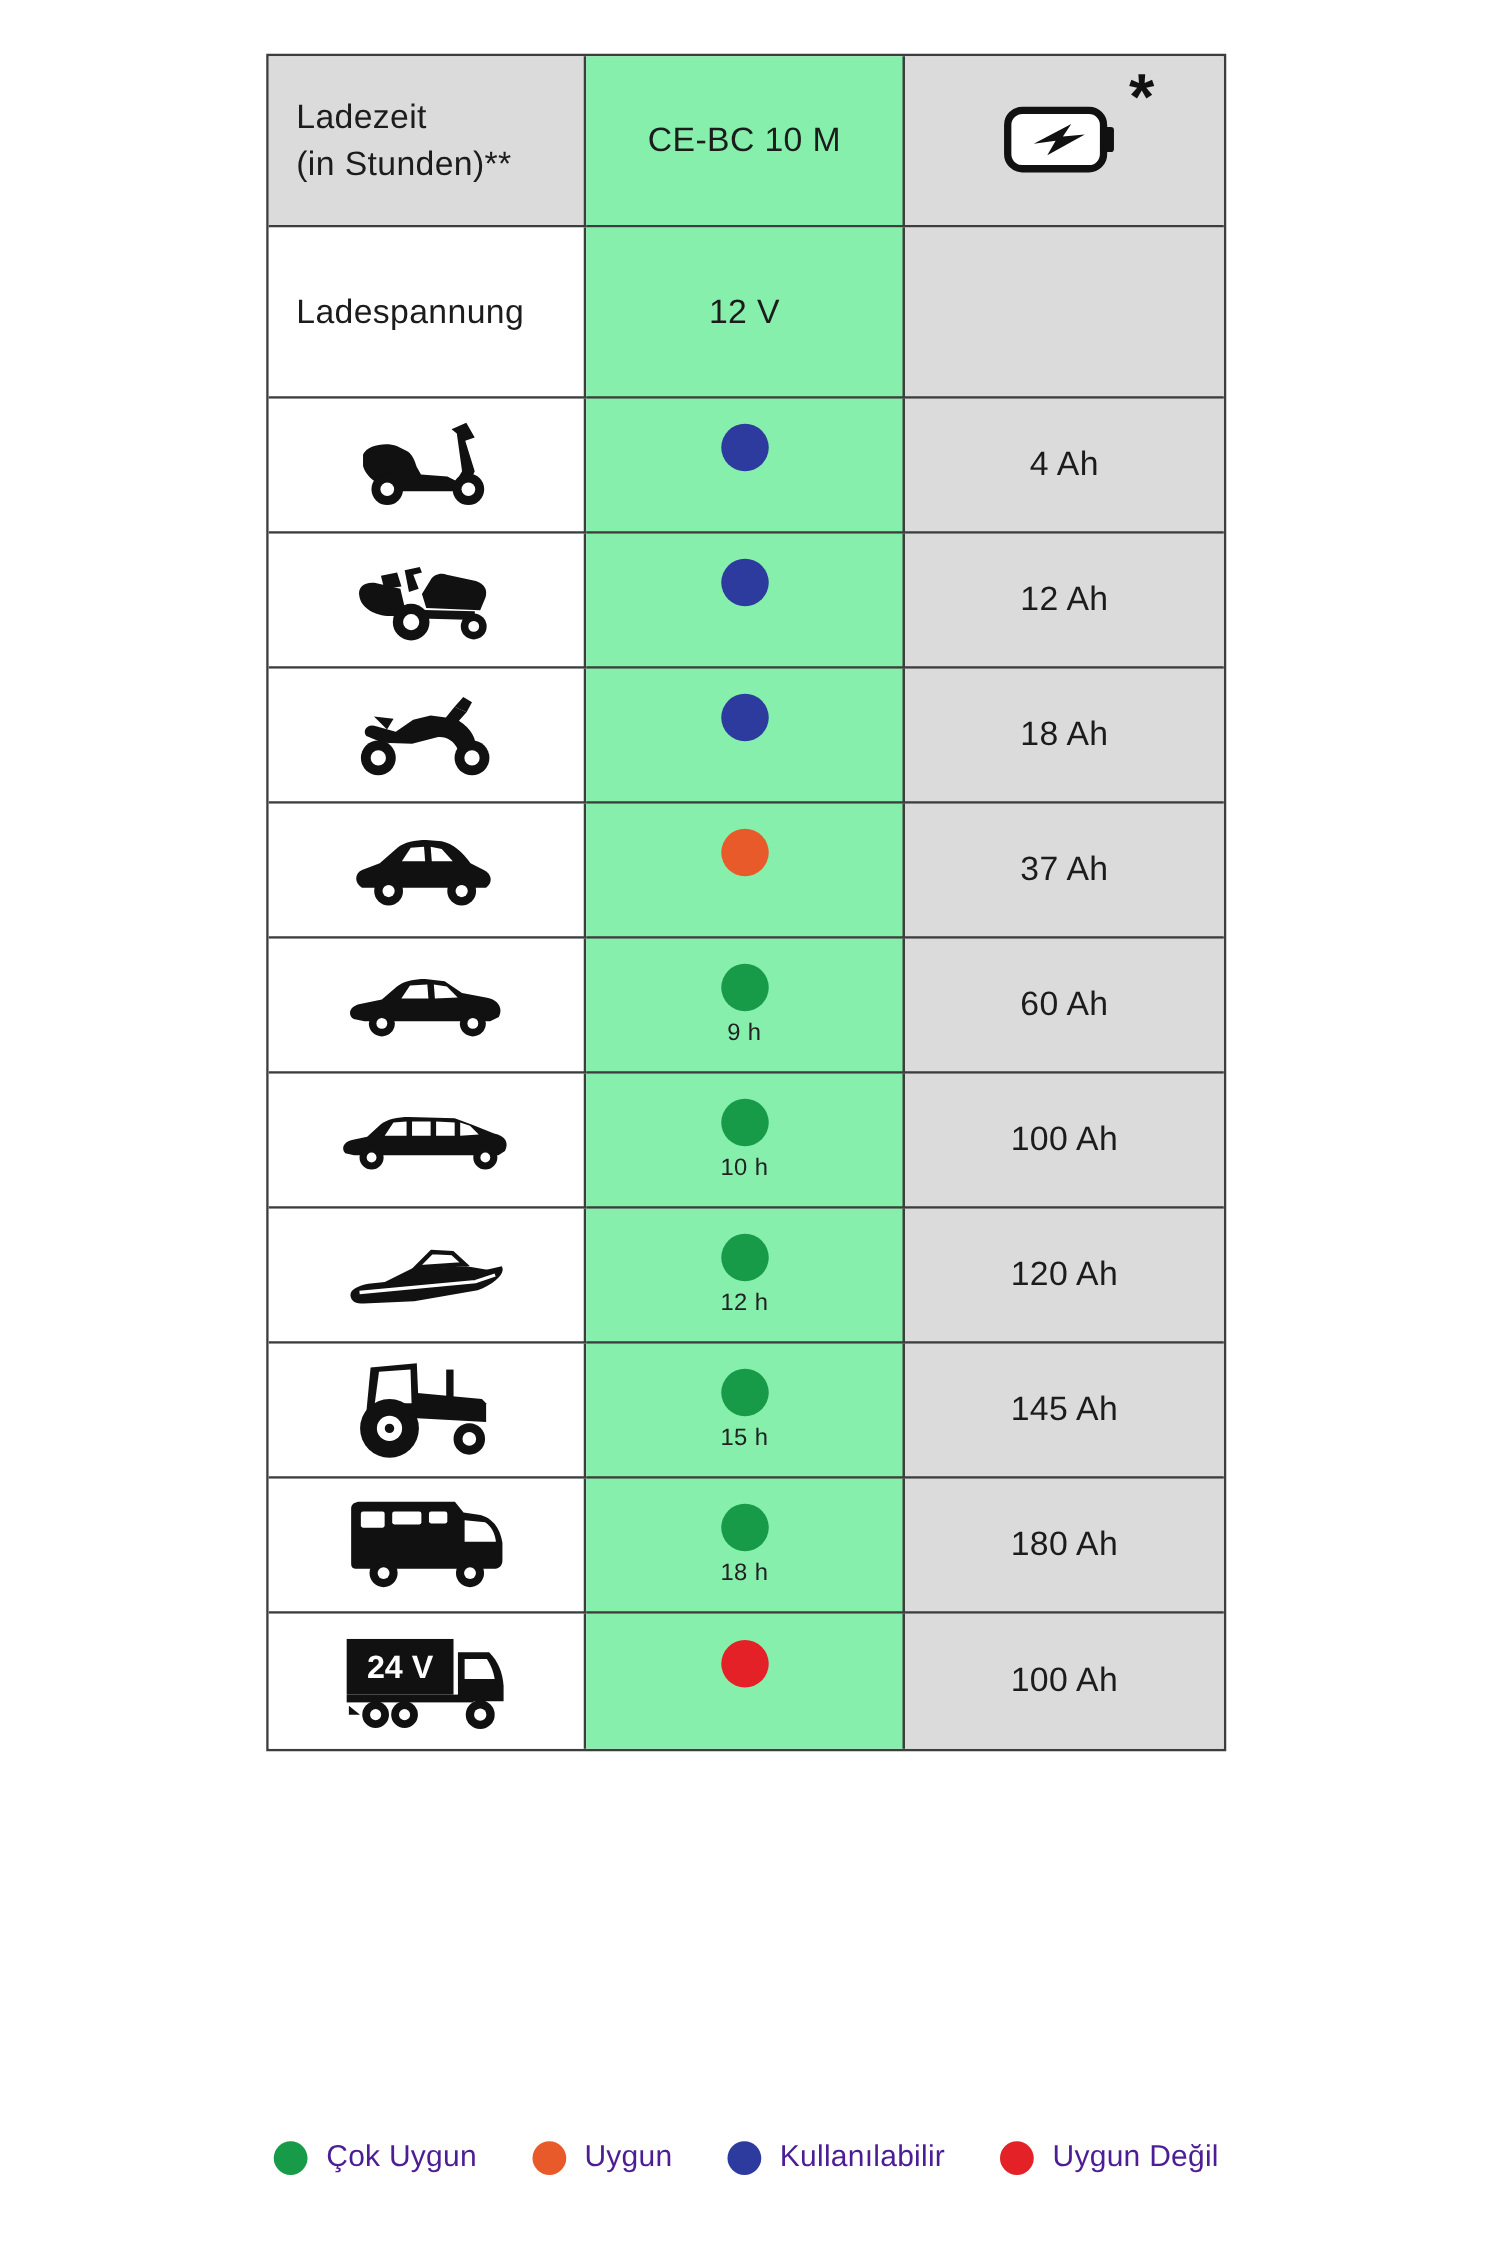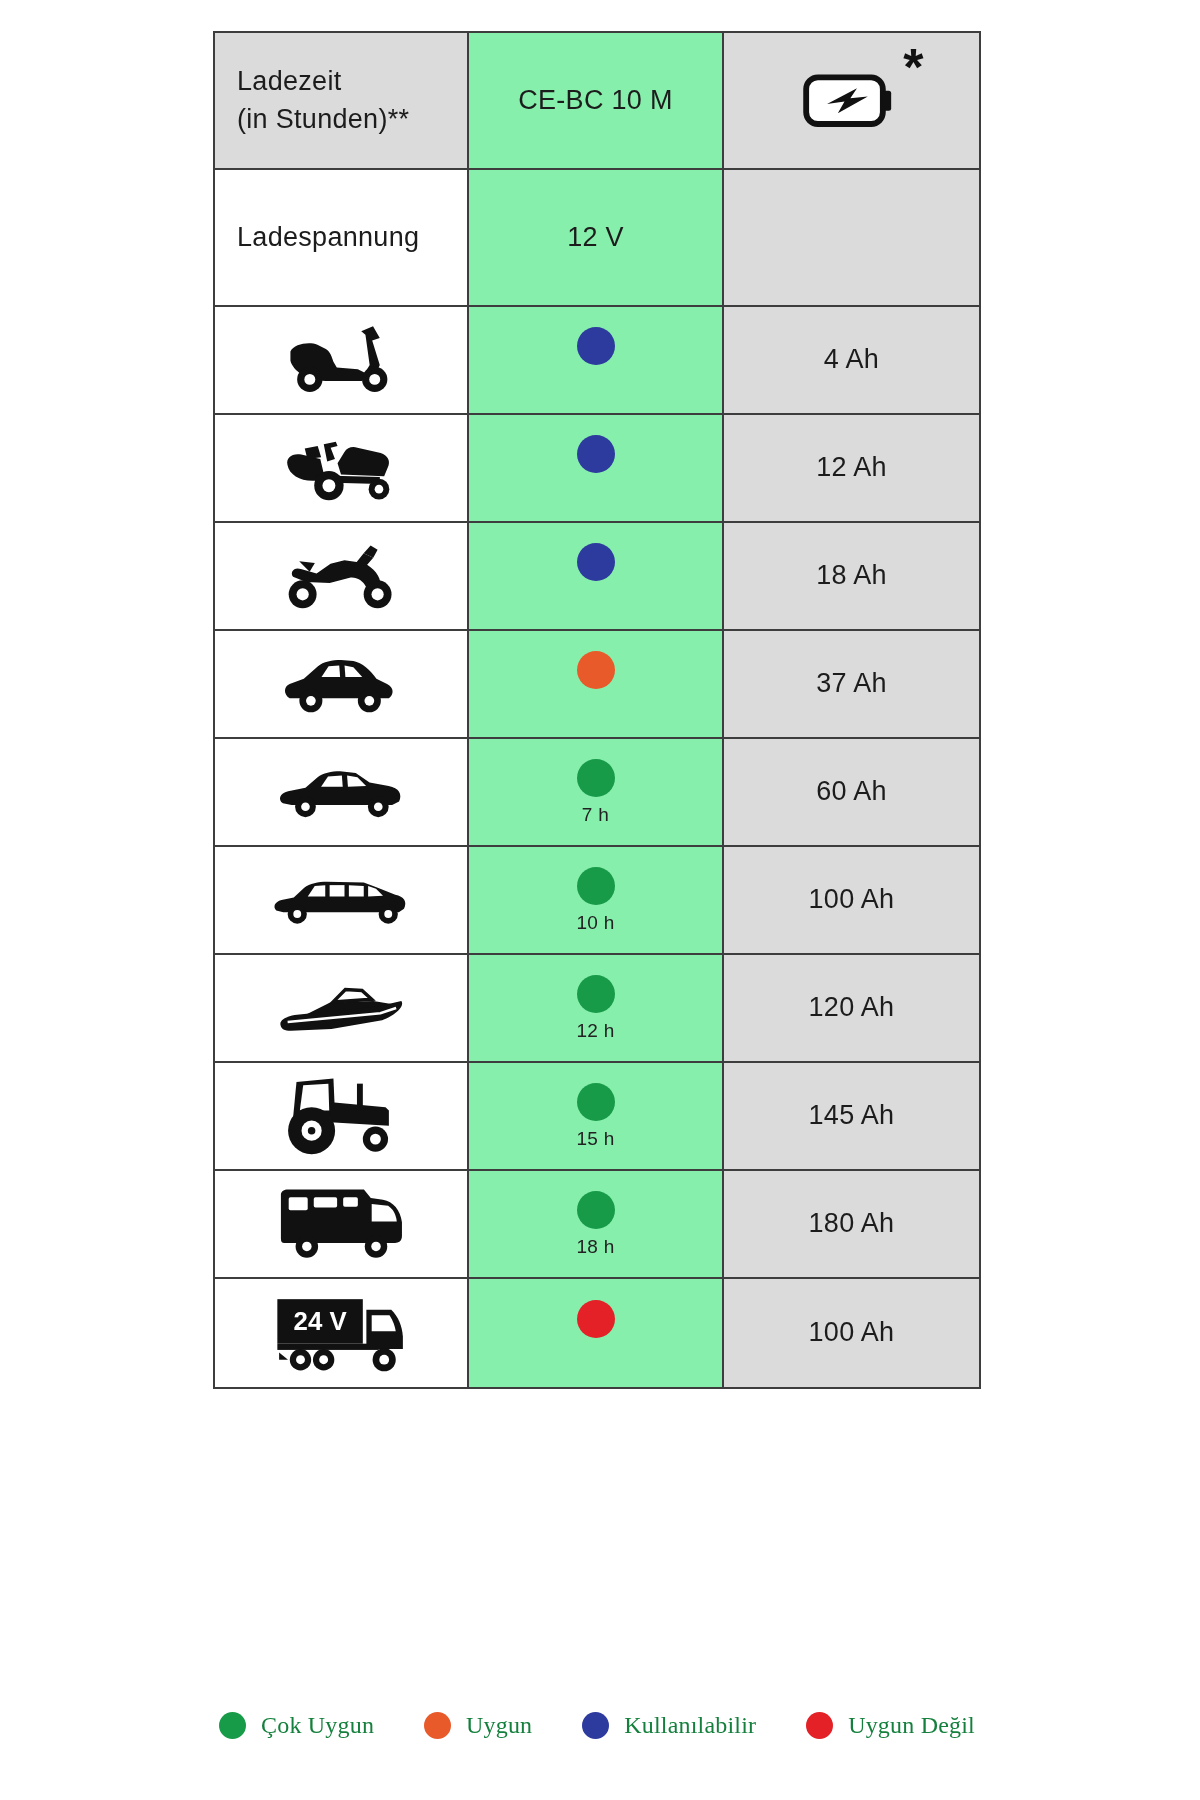--- a/index.html
+++ b/index.html
@@ -2,21 +2,21 @@
 <html><head>
 <meta charset="utf-8">
 <style>
   html,body{margin:0;padding:0;}
   body{
     width:1200px;height:1800px;position:relative;background:#ffffff;
     font-family:"Liberation Sans", sans-serif;color:#1c1c1c;
     -webkit-font-smoothing:antialiased;
   }
   .table{
-    position:absolute;left:213px;top:31px;width:768px;
+    position:absolute;left:213px;top:43px;width:768px;
     border:2px solid #3d3d3d;box-sizing:border-box;background:#fff;
   }
   .tr{display:flex;height:108px;}
   .tr.hdr,.tr.voltage{height:137px;}
   .td{
     box-sizing:border-box;display:flex;flex-direction:column;
     align-items:center;justify-content:center;
     border-right:2px solid #3d3d3d;border-bottom:2px solid #3d3d3d;
   }
   .td:last-child{border-right:none;}
@@ -33,21 +33,21 @@
   .veh{fill:#111;}
   .battery-wrap{position:relative;display:inline-block;}
   .asterisk{position:absolute;right:-22px;top:-16px;font-size:52px;font-weight:bold;line-height:.8;color:#111;}
   .legend{
     position:absolute;left:213px;top:1712px;width:768px;
     display:flex;justify-content:space-between;align-items:center;
     padding:0 6px;box-sizing:border-box;
   }
   .legend-item{display:flex;align-items:center;gap:15px;}
   .legend-dot{width:27px;height:27px;border-radius:50%;background:#999;flex:none;}
-  .legend-label{font-size:24px;color:#15803d;letter-spacing:.2px;font-family:Liberation Serif, serif;}
+  .legend-label{font-size:24px;color:#4c1d95;letter-spacing:.2px;}
 </style>
 </head>
 <body>
 
 <div class="table">
 
   <div class="tr hdr">
     <div class="td c1">
       <span class="hdr-text">Ladezeit</span>
       <span class="hdr-text">(in Stunden)**</span>
@@ -169,21 +169,21 @@
         <path d="M52 29 L60 17 L76 16 L77 29 Z" fill="#fff"></path>
         <path d="M83 29 L82 16 L94 18 L104 28 Z" fill="#fff"></path>
         <circle class="veh" cx="34" cy="52" r="12"></circle>
           <circle cx="34" cy="52" r="5" fill="#fff"></circle>
         <circle class="veh" cx="118" cy="52" r="12"></circle>
           <circle cx="118" cy="52" r="5" fill="#fff"></circle>
       </svg>
     </div>
     <div class="td c2">
       <span class="dot" style="background: rgb(24, 155, 72);"></span>
-      <span class="time">7 h</span>
+      <span class="time">9 h</span>
     </div>
     <div class="td c3">
       <span class="cell-text">60 Ah</span>
     </div>
   </div>
 
   <div class="tr">
     <div class="td c1 icon">
       <svg width="140" height="54" viewBox="0 0 160 60">
         <path class="veh" d="M6 42 C2 38 4 32 12 30 L26 27 L38 16 C44 11 54 9 64 9 L106 10 L122 16 L142 24 C152 26 156 32 152 40 L146 44 L14 44 Z"></path>

